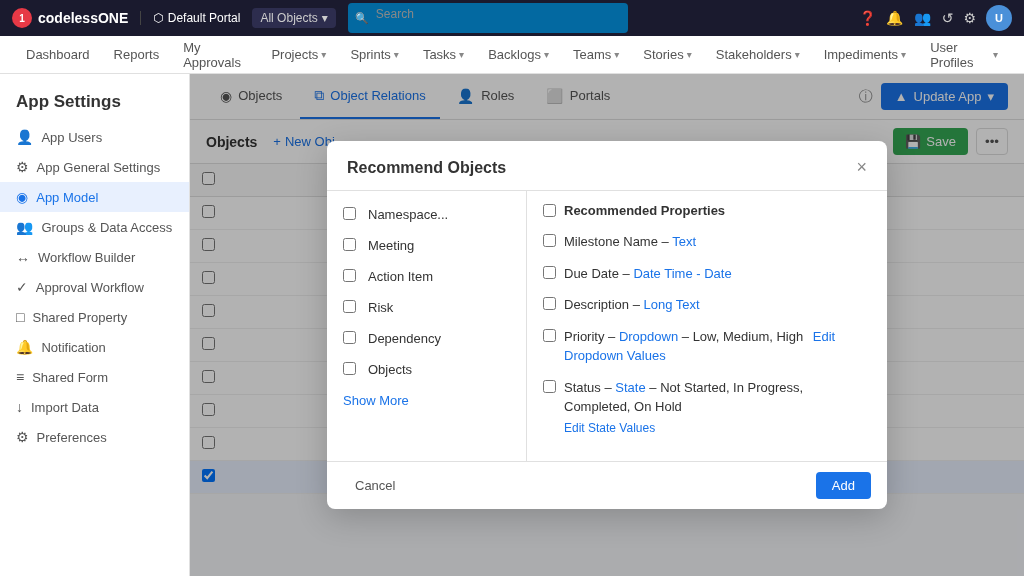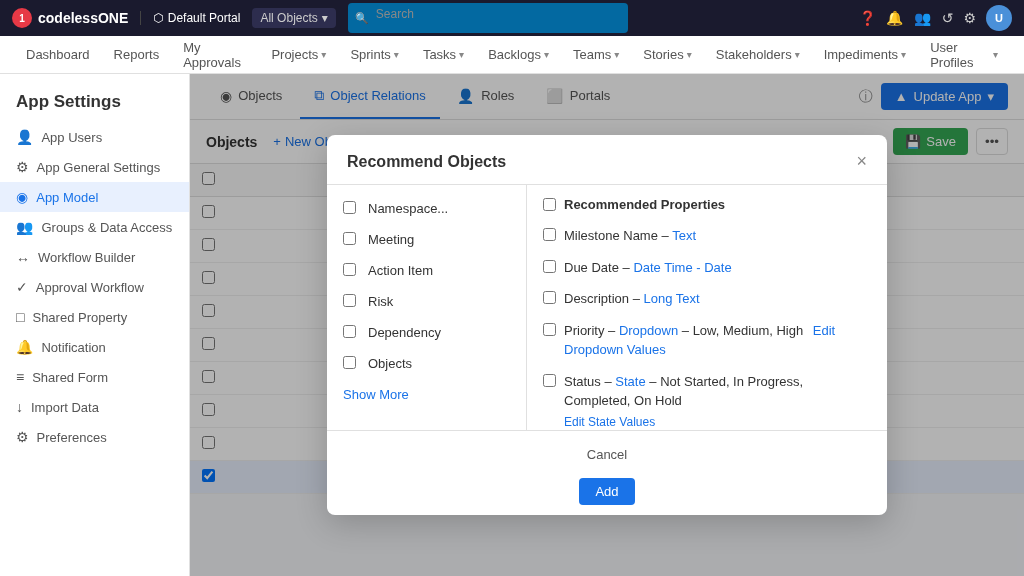--- a/index.html
+++ b/index.html
@@ -79,21 +79,21 @@
     
     .right-panel { flex: 1; overflow-y: auto; padding: 12px 16px; }
     .recommended-header { display: flex; align-items: center; gap: 8px; font-size: 13px; font-weight: 600; color: #333; margin-bottom: 14px; }
     .prop-item { margin-bottom: 12px; display: flex; align-items: flex-start; gap: 8px; }
     .prop-item input[type="checkbox"] { margin-top: 2px; cursor: pointer; }
     .prop-text { font-size: 13px; color: #333; line-height: 1.5; }
     .prop-link { color: #1a73e8; text-decoration: none; cursor: pointer; }
     .prop-sub { font-size: 12px; color: #1a73e8; cursor: pointer; display: block; margin-top: 2px; }
 
     
-    .modal-footer { padding: 10px 16px; border-top: 1px solid #e0e0e0; display: flex; align-items: center; justify-content: space-between; gap: 10px; flex-direction: column; }
+    .modal-footer { padding: 10px 16px; border-top: 1px solid #e0e0e0; display: flex; align-items: center; justify-content: space-between; gap: 10px; }
     .cancel-btn { background: none; border: none; font-size: 13px; color: #555; cursor: pointer; padding: 6px 12px; }
     .add-btn { background: #1a73e8; color: white; border: none; padding: 6px 16px; border-radius: 4px; font-size: 13px; cursor: pointer; }
   </style>
 </head>
 <body>
 
 <div class="top-bar">
   <div class="brand">
     <div class="brand-icon">1</div>
     <span>codelessONE</span>

